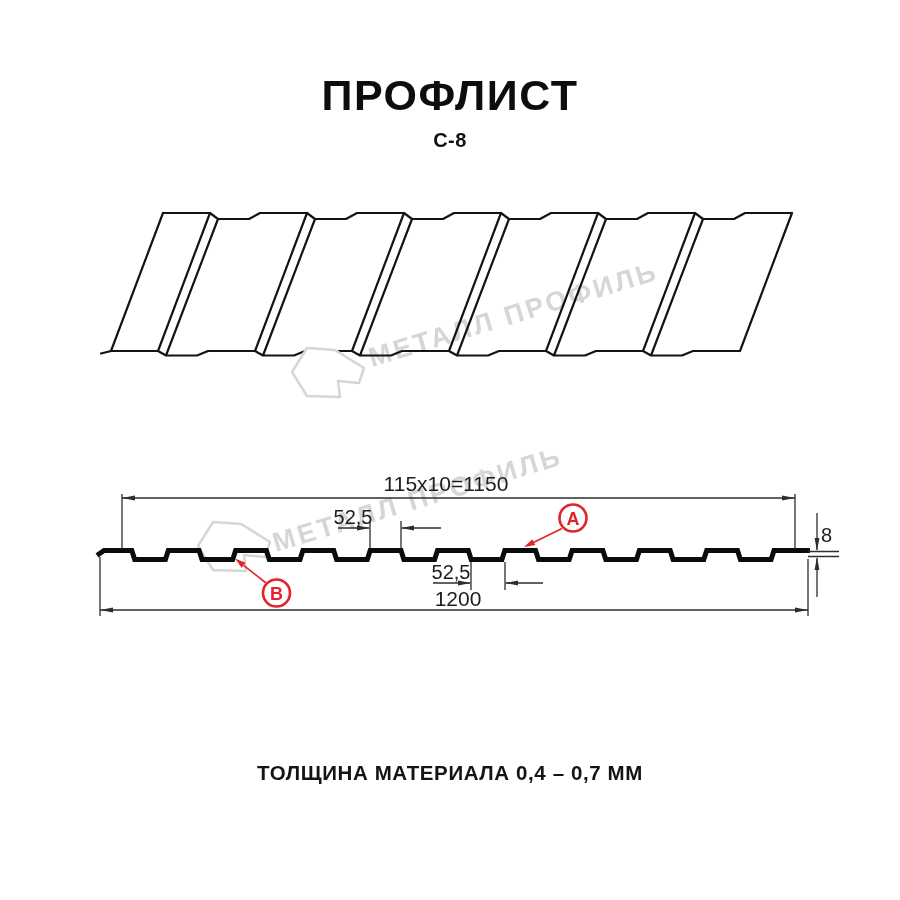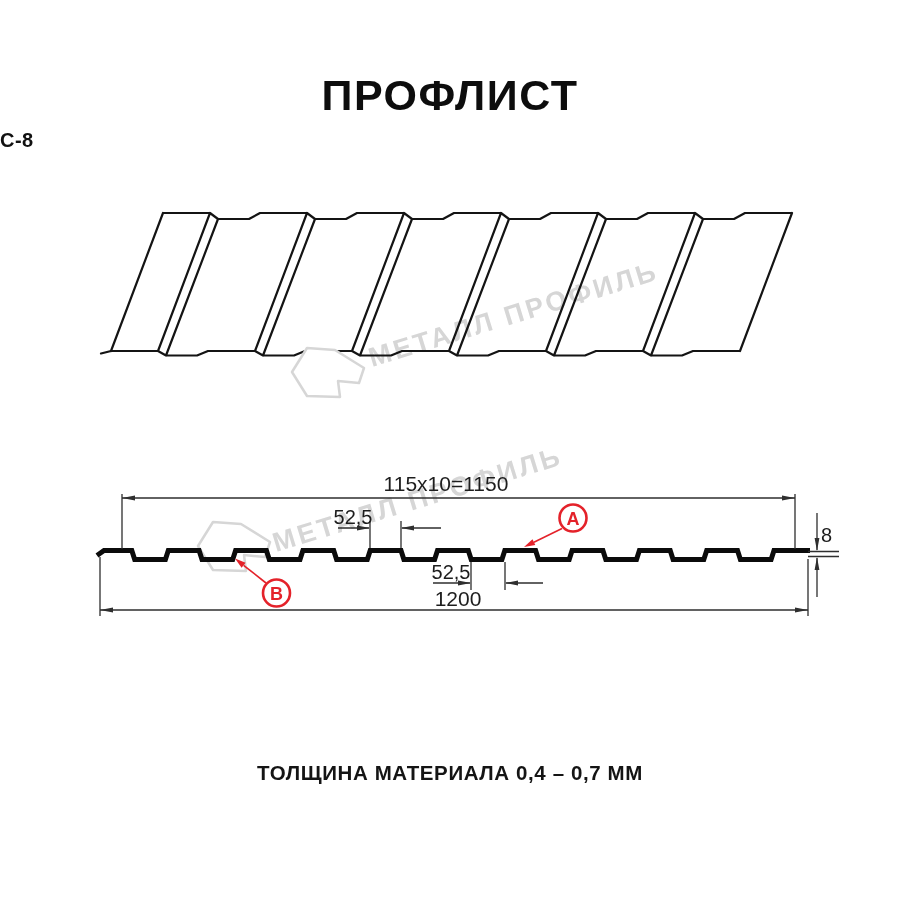--- a/index.html
+++ b/index.html
@@ -1,20 +1,20 @@
 <!DOCTYPE html>
 <html><head>
 <meta charset="utf-8">
 <style>
   html,body{margin:0;padding:0;background:#ffffff;}
   .page{position:relative;width:900px;height:900px;background:#ffffff;overflow:hidden;
         font-family:"Liberation Sans",sans-serif;}
   .hdr-title{position:absolute;top:74px;left:0;width:100%;text-align:center;
         font-size:43px;font-weight:800;letter-spacing:1.5px;color:#0d0d0d;line-height:1;}
-  .hdr-sub{position:absolute;top:130px;left:0;width:100%;
+  .hdr-sub{position:absolute;top:130px;left:0;width:100%;text-align:center;
         font-size:20px;font-weight:700;letter-spacing:.5px;color:#111;line-height:1;}
   .footer-note{position:absolute;top:763px;left:0;width:100%;text-align:center;
         font-size:20.5px;font-weight:600;letter-spacing:.6px;color:#141414;line-height:1;}
   svg{position:absolute;top:0;left:0;}
   .ln3d{stroke:#141414;stroke-width:2.2;fill:none;stroke-linejoin:round;stroke-linecap:round;}
   .prof{stroke:#0b0b0b;stroke-width:5;fill:none;stroke-linejoin:miter;stroke-linecap:butt;}
   .dimln{stroke:#2f2f2f;stroke-width:1.3;fill:none;}
   .dimarr{fill:#2f2f2f;stroke:none;}
   .dimtxt{font-family:"Liberation Sans",sans-serif;font-size:21px;fill:#1d1d1d;}
   .dimtxt-s{font-family:"Liberation Sans",sans-serif;font-size:20px;fill:#1d1d1d;}

